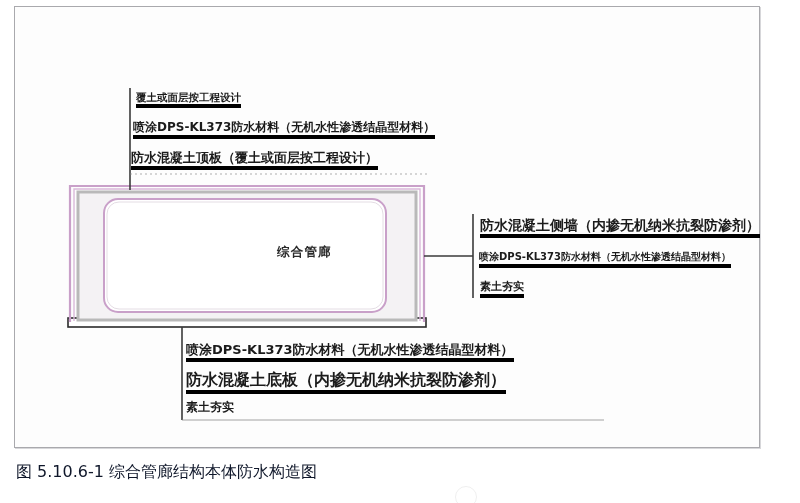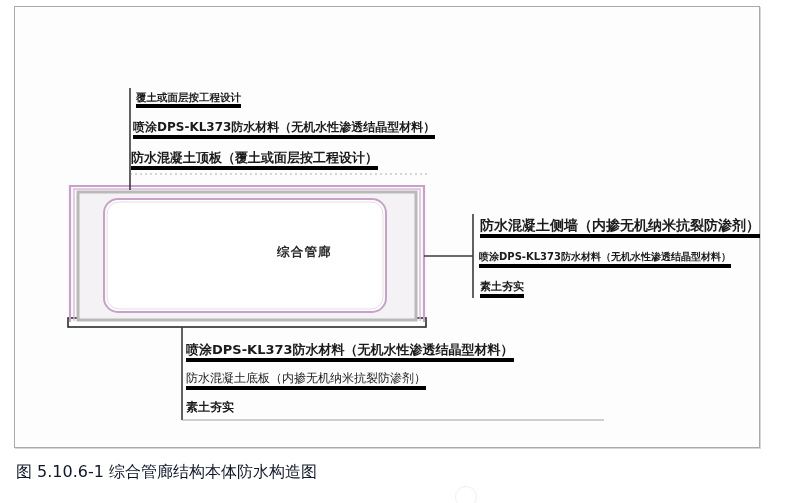--- a/index.html
+++ b/index.html
@@ -55,21 +55,21 @@
   .lbl-top-2 { left: 133px; top: 121px; font-size: 12px;   font-weight: 700; }
   .lbl-top-3 { left: 131px; top: 151px; font-size: 13px;   font-weight: 700; }
 
   
   .lbl-right-1 { left: 480px; top: 218px; font-size: 14px;  font-weight: 700; }
   .lbl-right-2 { left: 479px; top: 252px; font-size: 10px;   font-weight: 700; }
   .lbl-right-3 { left: 480px; top: 281px; font-size: 11px;   font-weight: 700; }
 
   
   .lbl-bot-1 { left: 186px; top: 343px; font-size: 13px; font-weight: 700; }
-  .lbl-bot-2 { left: 186px; top: 372px; font-size: 12px; font-weight: 400; }
+  .lbl-bot-2 { left: 186px; top: 372px; font-size: 16px; font-weight: 700; }
   .lbl-bot-3 { left: 186px; top: 401px; font-size: 12px; font-weight: 700; }
 
   
   #tunnel-label {
     position: absolute;
     left: 277px;
     top: 244px;
     font-size: 12.5px;
     font-weight: 700;
     letter-spacing: 1.2px;

